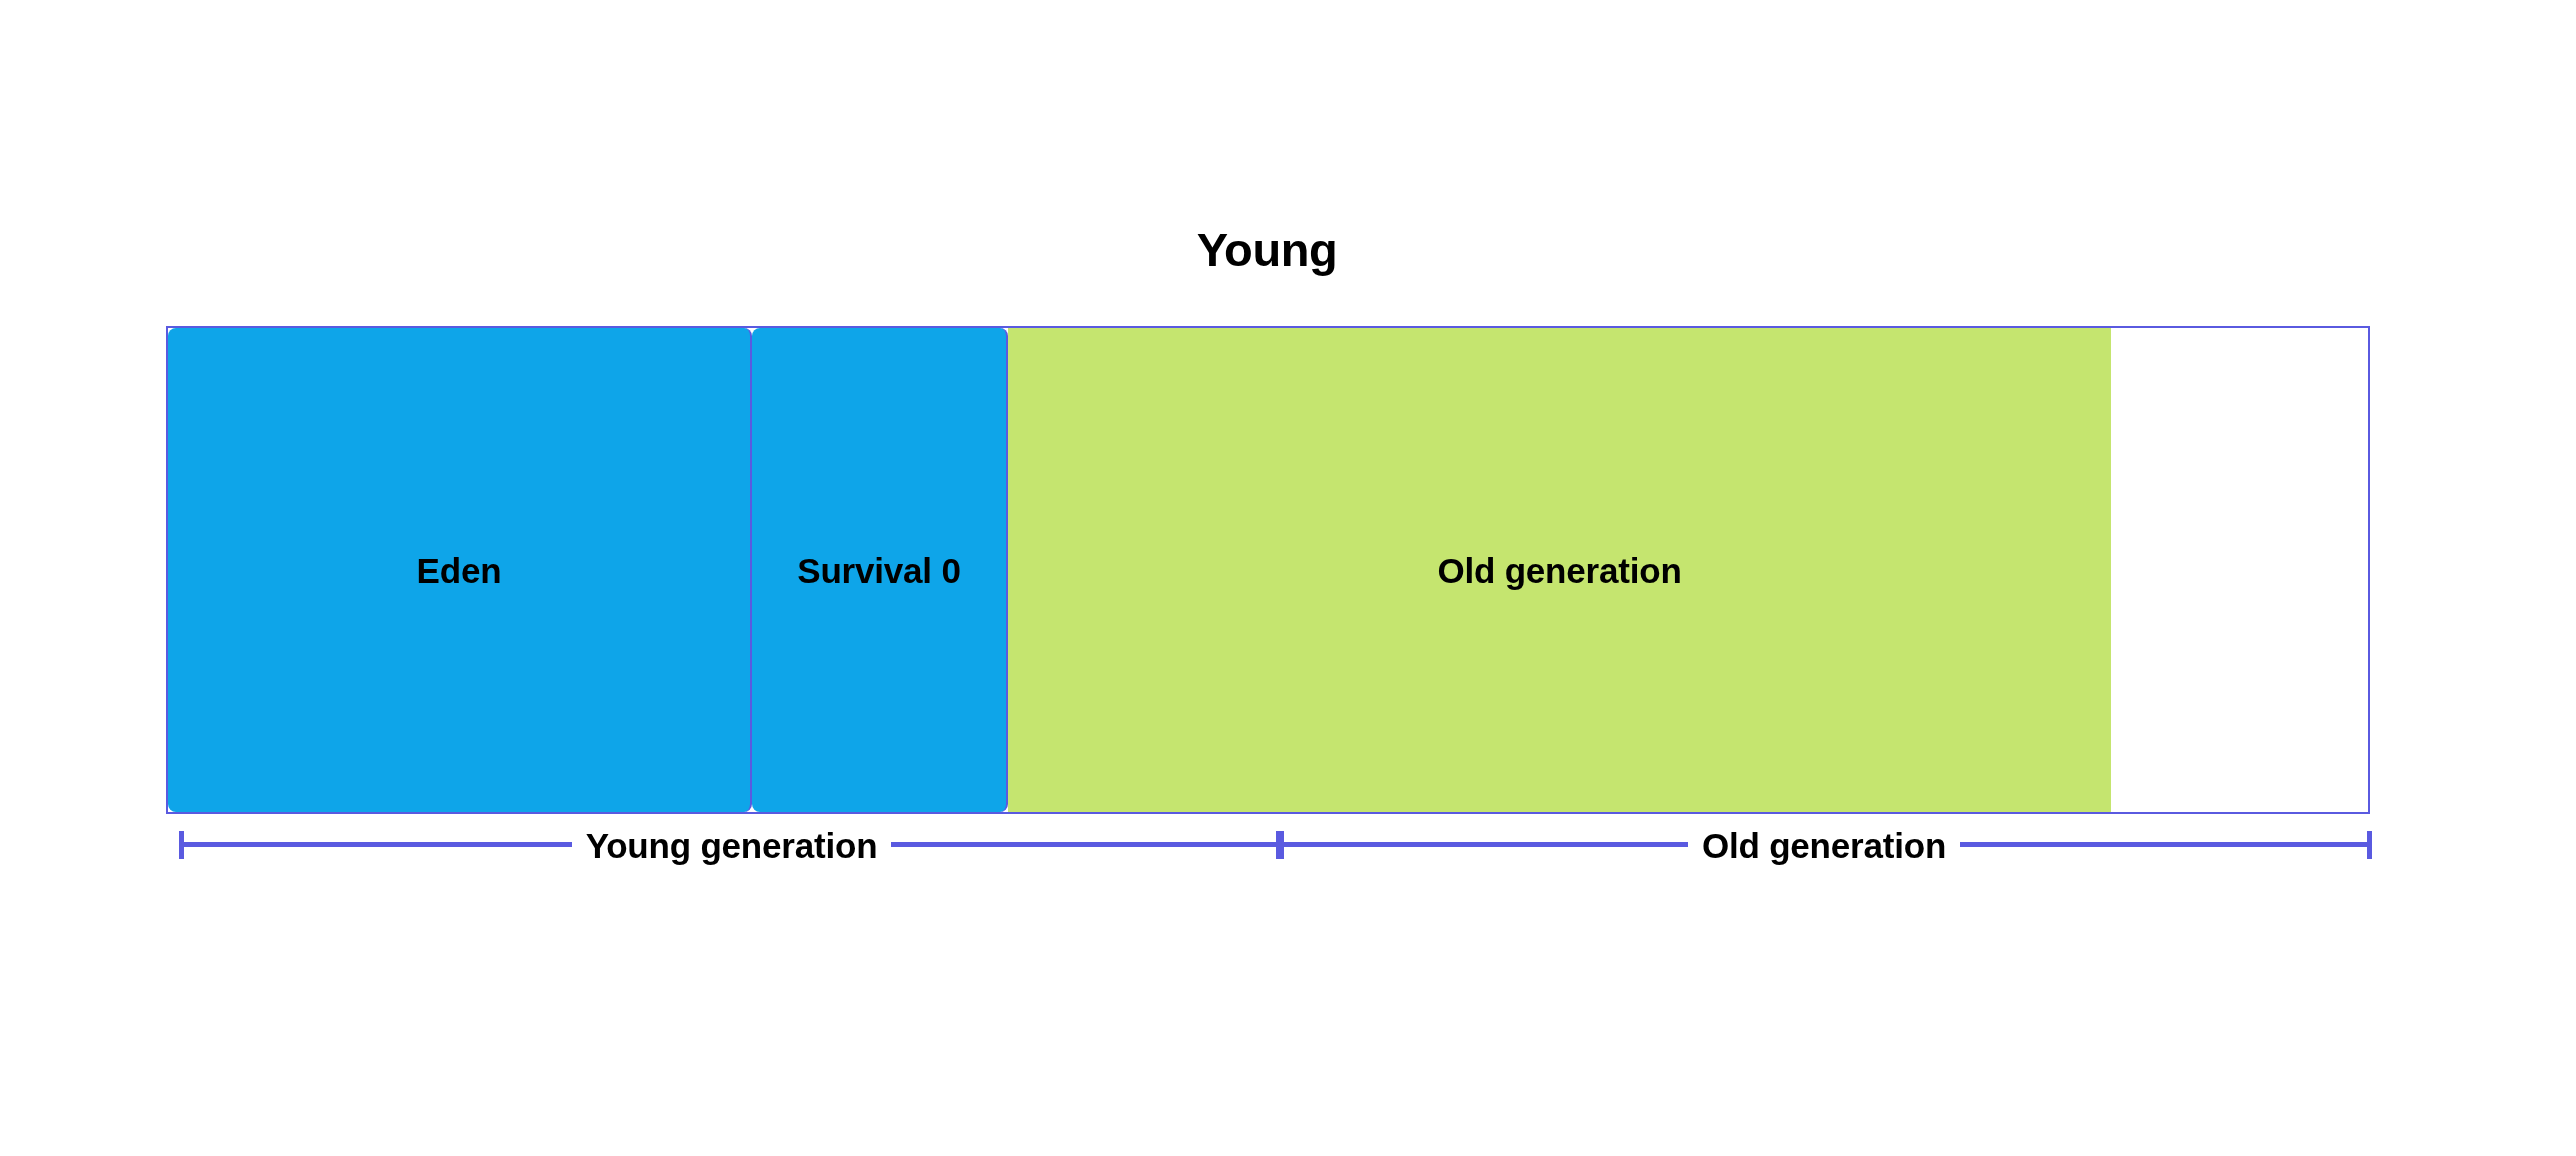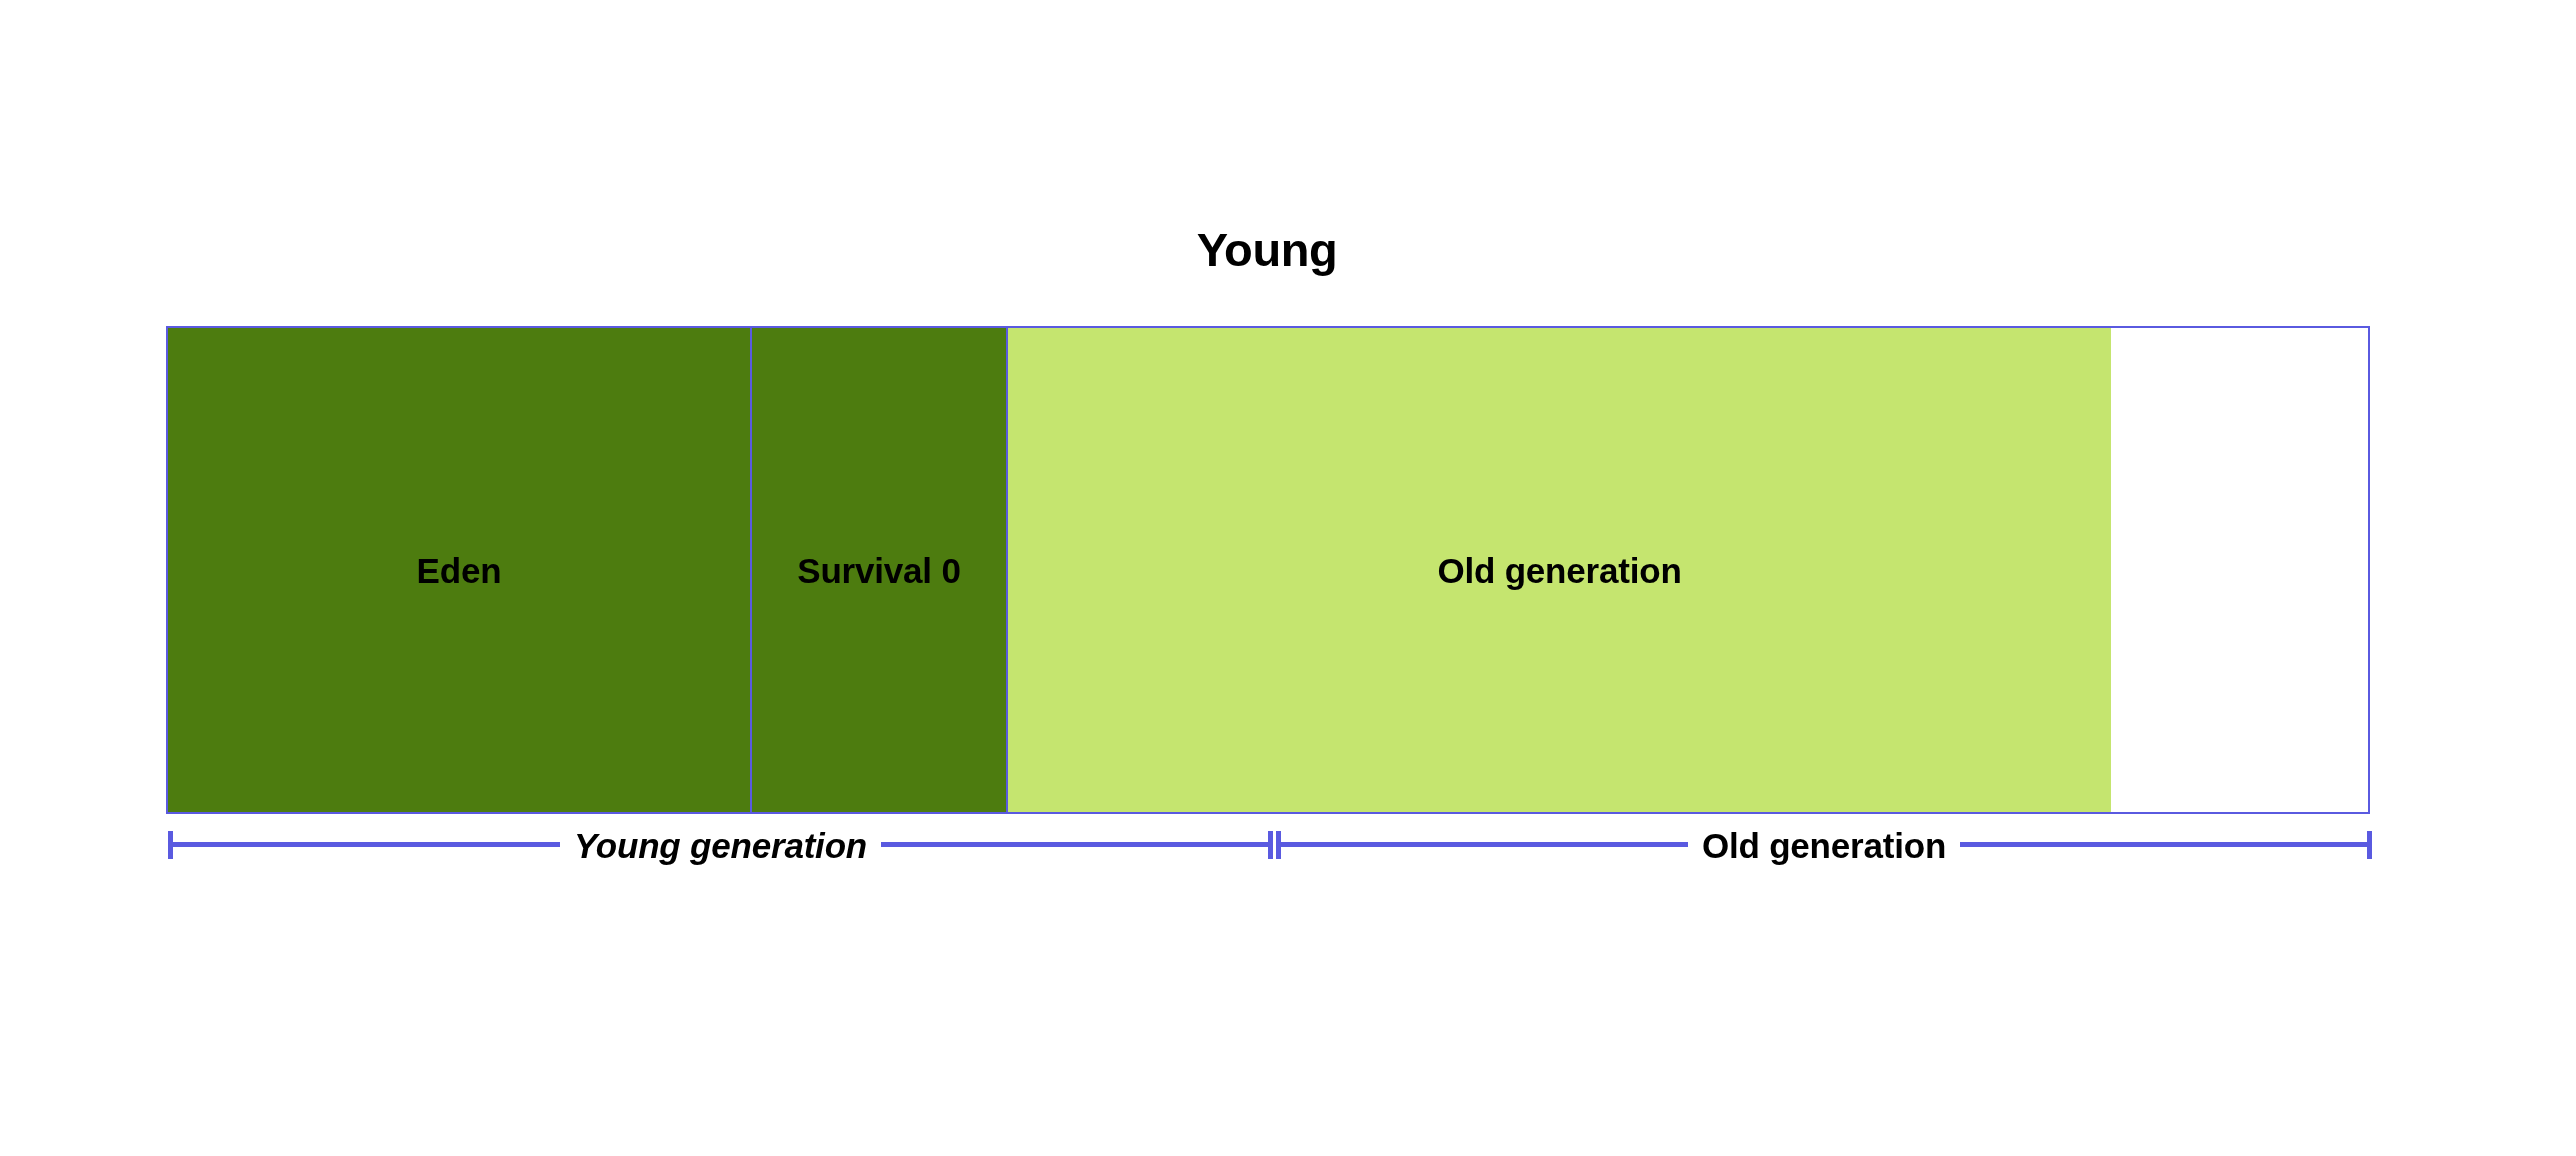--- a/index.html
+++ b/index.html
@@ -50,21 +50,22 @@
     display: flex;
     align-items: center;
     justify-content: center;
     height: 100%;
     border-right: 2.6px solid #5a5ae0;
   }
   .heap-segment:last-child {
     border-right: none;
   }
   .seg-young {
-    background: #4d7c0f;
+    background: #0ea5e9;
+    border-radius: 8px;
   }
   .seg-old {
     background: #c5e56f;
   }
   .segment-label {
     font-size: 35px;
     font-weight: bold;
     color: #000000;
     letter-spacing: -0.2px;
     white-space: nowrap;
@@ -83,21 +84,21 @@
     left: 0;
     top: 818px;
     width: 2576px;
     height: 60px;
   }
   .bracket {
     position: absolute;
     top: 0;
     height: 54px;
   }
-  #bracket-young { left: 168px; width: 1105px; font-style: italic; }
+  #bracket-young { left: 179px; width: 1105px; }
   #bracket-old   { left: 1276px; width: 1096px; }
 
   .bracket-line {
     position: absolute;
     left: 0;
     right: 0;
     top: 24px;
     height: 5.2px;
     background: #5a5ae0;
   }

